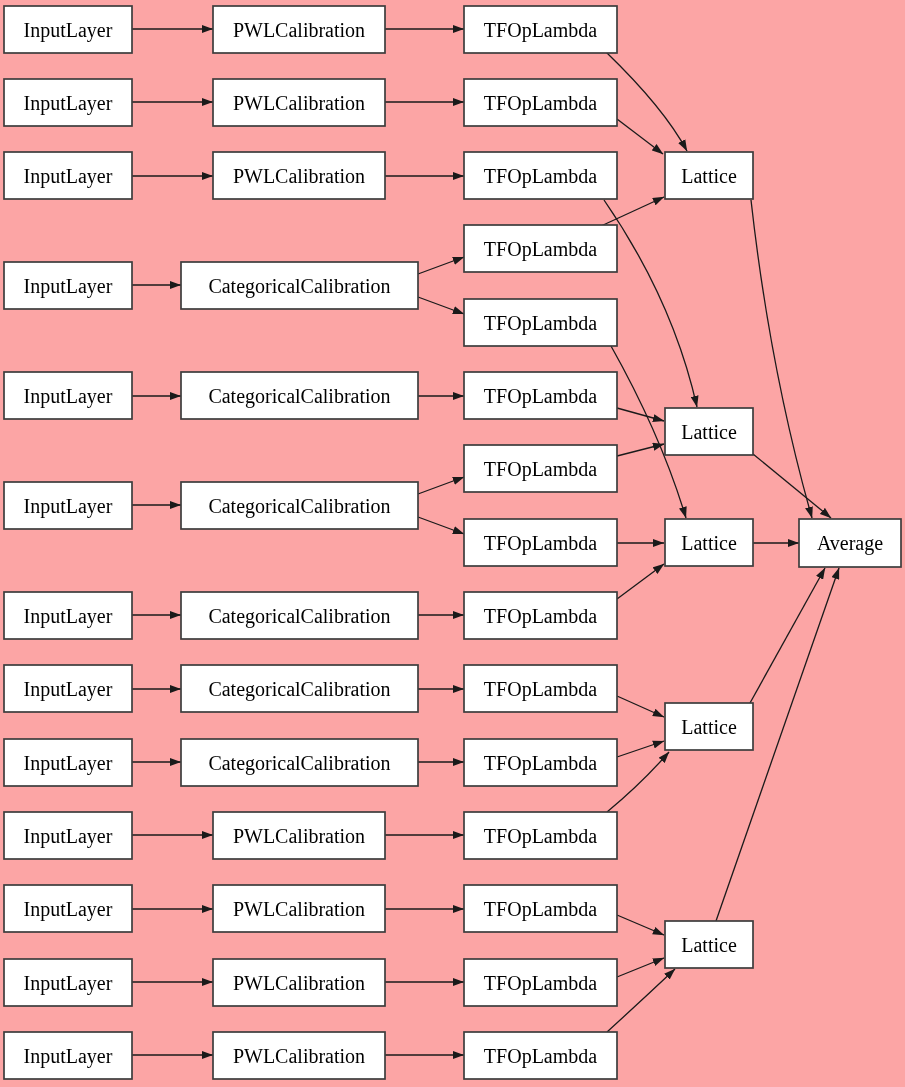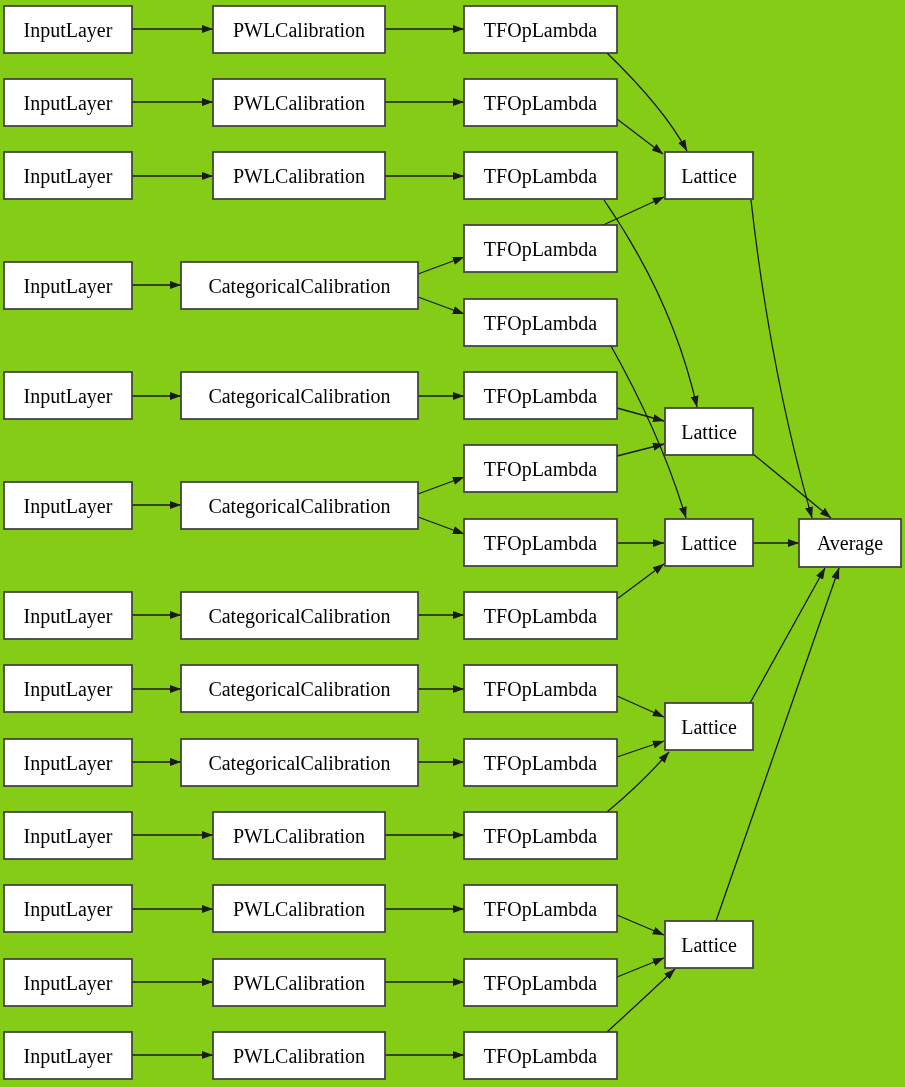--- a/index.html
+++ b/index.html
@@ -5,21 +5,21 @@
   html, body {
     margin: 0;
     padding: 0;
     background: #ffffff;
     font-family: "Liberation Serif", "DejaVu Serif", serif;
   }
   .canvas-wrap {
     width: 905px;
     height: 1087px;
     position: relative;
-    background: #84cc16;
+    background: #fca5a5;
   }
   svg { display: block; }
   .node-rect {
     fill: #ffffff;
     stroke: #3d3d3d;
     stroke-width: 1.7;
   }
   .node-text {
     fill: #000000;
     font-family: "Liberation Serif", "DejaVu Serif", serif;

